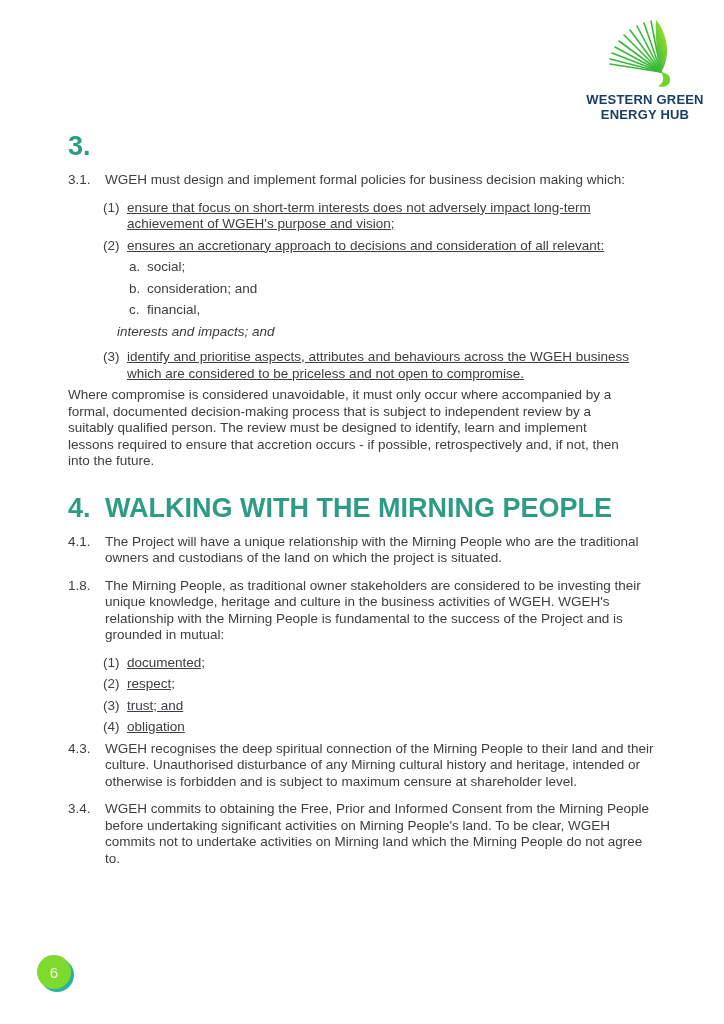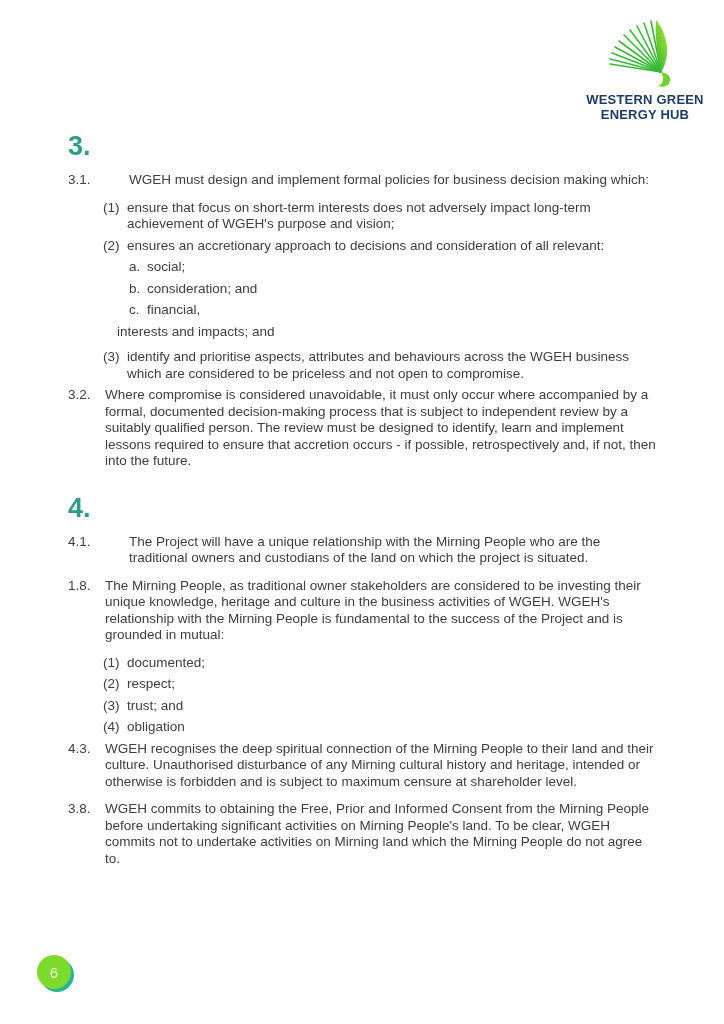--- a/index.html
+++ b/index.html
@@ -42,33 +42,33 @@
     line-height: 16.5px;
   }
   h2.section-heading {
     display: flex;
     margin: 0 0 12px 0;
     color: #2E9B87;
     font-size: 27px;
     line-height: 28px;
     font-weight: 700;
   }
-  h2.section-heading + .clause { margin-top: 0; gap: 24px; }
+  h2.section-heading + .clause { margin-top: 0; }
   .section { margin: 0; }
   .section + .section { margin-top: 24px; }
   .h-num { width: 37px; flex: none; }
   .clause { display: flex; margin: 0 0 11px 0; }
   .m1 { width: 37px; flex: none; }
   .c-body { flex: 1; max-width: 552px; }
   .sub  { display: flex; margin: 0 0 5px 35px; }
   .m2 { width: 24px; flex: none; }
-  .sub .c-body { max-width: 520px; }
+  .sub .c-body { max-width: 520px; text-decoration: underline; }
   .sub3 { display: flex; margin: 0 0 5px 61px; }
   .m3 { width: 18px; flex: none; }
-  .cont { margin: 3px 0 9px 49px; }
+  .cont { margin: 3px 0 9px 49px; font-style: italic; }
   
   .page-badge {
     position: absolute;
     left: 37px; top: 955px;
     width: 34px; height: 34px;
     border-radius: 50%;
     background: #7EDB2E;
     box-shadow: 3px 3px 0 0 #2CB39B;
     display: flex;
     align-items: center;
@@ -148,27 +148,27 @@
         <div class="sub3">
           <span class="m3">c.</span>
           <span class="c-body">financial,</span>
         </div>
         <div class="cont"><span>interests and impacts; and</span></div>
         <div class="sub">
           <span class="m2">(3)</span>
           <span class="c-body">identify and prioritise aspects, attributes and behaviours across the WGEH business which are considered to be priceless and not open to compromise.</span>
         </div>
         <div class="clause">
-          <span class="m1">3.2.</span>
           <span class="c-body">Where compromise is considered unavoidable, it must only occur where accompanied by a formal, documented decision-making process that is subject to independent review by a suitably qualified person. The review must be designed to identify, learn and implement lessons required to ensure that accretion occurs - if possible, retrospectively and, if not, then into the future.</span>
         </div>
       </div>
       <div class="section">
         <h2 class="section-heading">
           <span class="h-num">4.</span>
+          <span>WALKING WITH THE MIRNING PEOPLE</span>
         </h2>
         <div class="clause">
           <span class="m1">4.1.</span>
           <span class="c-body">The Project will have a unique relationship with the Mirning People who are the traditional owners and custodians of the land on which the project is situated.</span>
         </div>
         <div class="clause">
           <span class="m1">1.8.</span>
           <span class="c-body">The Mirning People, as traditional owner stakeholders are considered to be investing their unique knowledge, heritage and culture in the business activities of WGEH. WGEH's relationship with the Mirning People is fundamental to the success of the Project and is grounded in mutual:</span>
         </div>
         <div class="sub">
@@ -185,21 +185,21 @@
         </div>
         <div class="sub">
           <span class="m2">(4)</span>
           <span class="c-body">obligation</span>
         </div>
         <div class="clause">
           <span class="m1">4.3.</span>
           <span class="c-body">WGEH recognises the deep spiritual connection of the Mirning People to their land and their culture. Unauthorised disturbance of any Mirning cultural history and heritage, intended or otherwise is forbidden and is subject to maximum censure at shareholder level.</span>
         </div>
         <div class="clause">
-          <span class="m1">3.8.</span>
+          <span class="m1">3.4.</span>
           <span class="c-body">WGEH commits to obtaining the Free, Prior and Informed Consent from the Mirning People before undertaking significant activities on Mirning People's land. To be clear, WGEH commits not to undertake activities on Mirning land which the Mirning People do not agree to.</span>
         </div>
       </div>
     </div>
 
   <div class="page-badge">
     <span>6</span>
   </div>
 
 </div>

